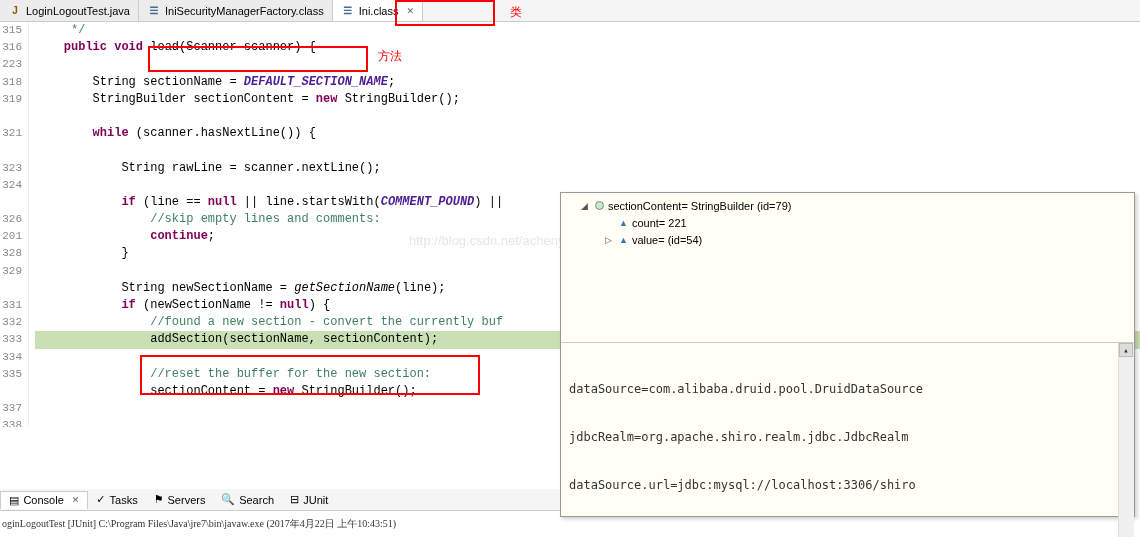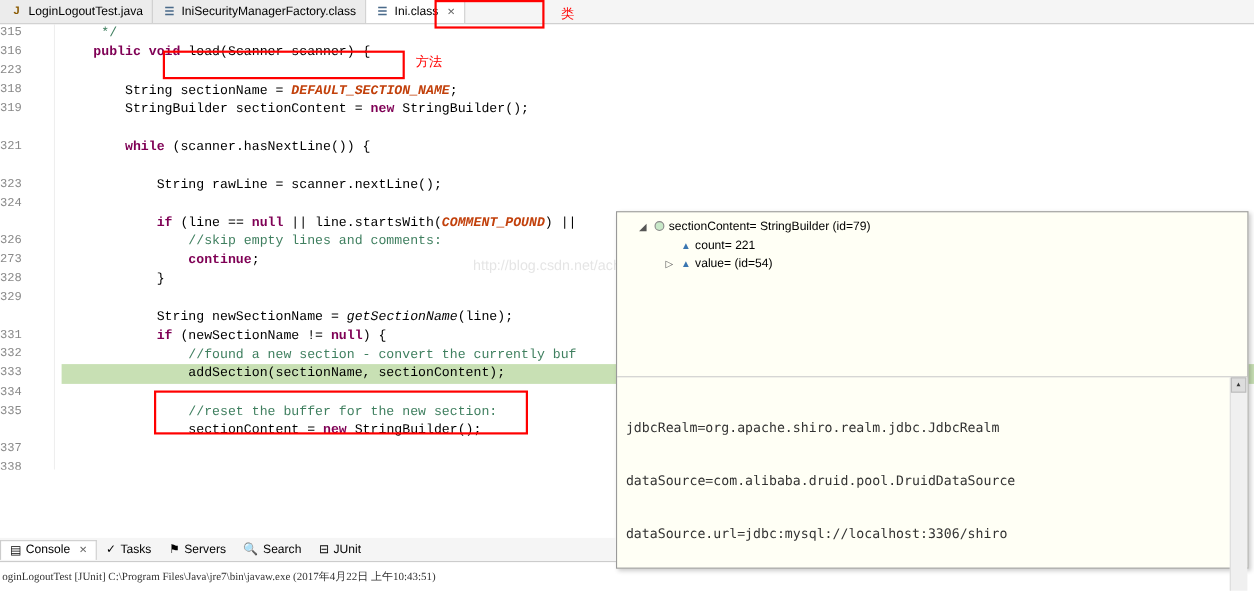--- a/index.html
+++ b/index.html
@@ -7,29 +7,29 @@
 
 .tabs { display: flex; background: #f5f5f5; border-bottom: 1px solid #ccc; height: 22px; align-items: stretch; position: relative; }
 .tab { display: flex; align-items: center; padding: 0 8px; border-right: 1px solid #ccc; background: #ececec; font-size: 11px; font-family: Tahoma, Arial, sans-serif; cursor: pointer; gap: 4px; }
 .tab.active { background: #fff; }
 .tab-icon { width: 14px; height: 14px; display: inline-flex; align-items: center; justify-content: center; font-size: 10px; }
 .tab-close { font-size: 9px; color: #666; margin-left: 4px; }
 .highlight-red { position: absolute; border: 2px solid red; pointer-events: none; z-index: 10; }
 .note-right { position: absolute; color: red; font-family: SimSun, serif; z-index: 11; }
 
 .editor { display: flex; height: 405px; overflow: hidden; background: #fff; }
-.gutter { width: 50px; color: #888; background: #fff; padding-right: 6px; font-size: 11px; line-height: 17.2px; border-right: 1px solid #eee; }
+.gutter { width: 29px; text-align: right; color: #888; background: #fff; padding-right: 6px; font-size: 11px; line-height: 17.2px; border-right: 1px solid #eee; }
 .gutter div { height: 17.2px; }
 .code { flex: 1; padding-left: 6px; line-height: 17.2px; position: relative; }
 .code-line { white-space: pre; height: 17.2px; }
 .code-line.hl { background: #c8e0b4; }
 .k { color: #7f0055; font-weight: bold; }
 .c { color: #3f7f5f; }
 .f { font-style: italic; color: #000; }
-.const { color: #c2410c; font-style: italic; font-weight: bold; }
+.const { color: #4c1d95; font-style: italic; font-weight: bold; }
 .watermark { position: absolute; color: #ccc; font-size: 13px; top: 210px; left: 380px; font-family: Arial, sans-serif; opacity: 0.5; pointer-events: none; }
 
 .inspect { position: absolute; top: 192px; left: 560px; width: 575px; height: 325px; border: 1px solid #999; background: #fffff5; font-size: 11px; font-family: Tahoma, Arial, sans-serif; display: flex; flex-direction: column; box-shadow: 2px 2px 4px rgba(0,0,0,0.2); }
 .inspect-tree { padding: 4px 8px; flex: 0 0 auto; }
 .tree-row { display: flex; align-items: center; height: 17px; gap: 4px; }
 .tree-indent1 { padding-left: 12px; }
 .tree-indent2 { padding-left: 36px; }
 .tree-arrow { width: 10px; color: #555; font-size: 9px; }
 .tree-bullet { color: #3a76b1; font-size: 9px; }
 .tree-ball { width: 9px; height: 9px; border-radius: 50%; background: #c8e8c8; border: 1px solid #888; display: inline-block; }
@@ -78,21 +78,21 @@
       <div>223</div>
     <div>318</div>
       <div>319</div>
       <div> </div>
     <div>321</div>
       <div> </div>
       <div>323</div>
     <div>324</div>
       <div> </div>
       <div>326</div>
-    <div>273</div>
+    <div>201</div>
       <div>328</div>
       <div>329</div>
     <div> </div>
       <div>331</div>
       <div>332</div>
     <div>333</div>
       <div>334</div>
       <div>335</div>
     <div> </div>
       <div>337</div>
@@ -137,22 +137,22 @@
       <span class="tree-bullet">▲</span>
       <span>count= 221</span>
     </div>
     <div class="tree-row tree-indent2">
       <span class="tree-arrow">▷</span>
       <span class="tree-bullet">▲</span>
       <span>value= (id=54)</span>
     </div>
   </div>
   <div class="inspect-detail">
+    <div>dataSource=com.alibaba.druid.pool.DruidDataSource</div>
     <div>jdbcRealm=org.apache.shiro.realm.jdbc.JdbcRealm</div>
-    <div>dataSource=com.alibaba.druid.pool.DruidDataSource</div>
     <div>dataSource.url=jdbc:mysql://localhost:3306/shiro</div>
     
     <div class="inspect-scroll">
       <div class="thumb">▴</div>
     </div>
   </div>
 </div>
 
 <div class="bottom-tabs">
   <div class="btab active">

